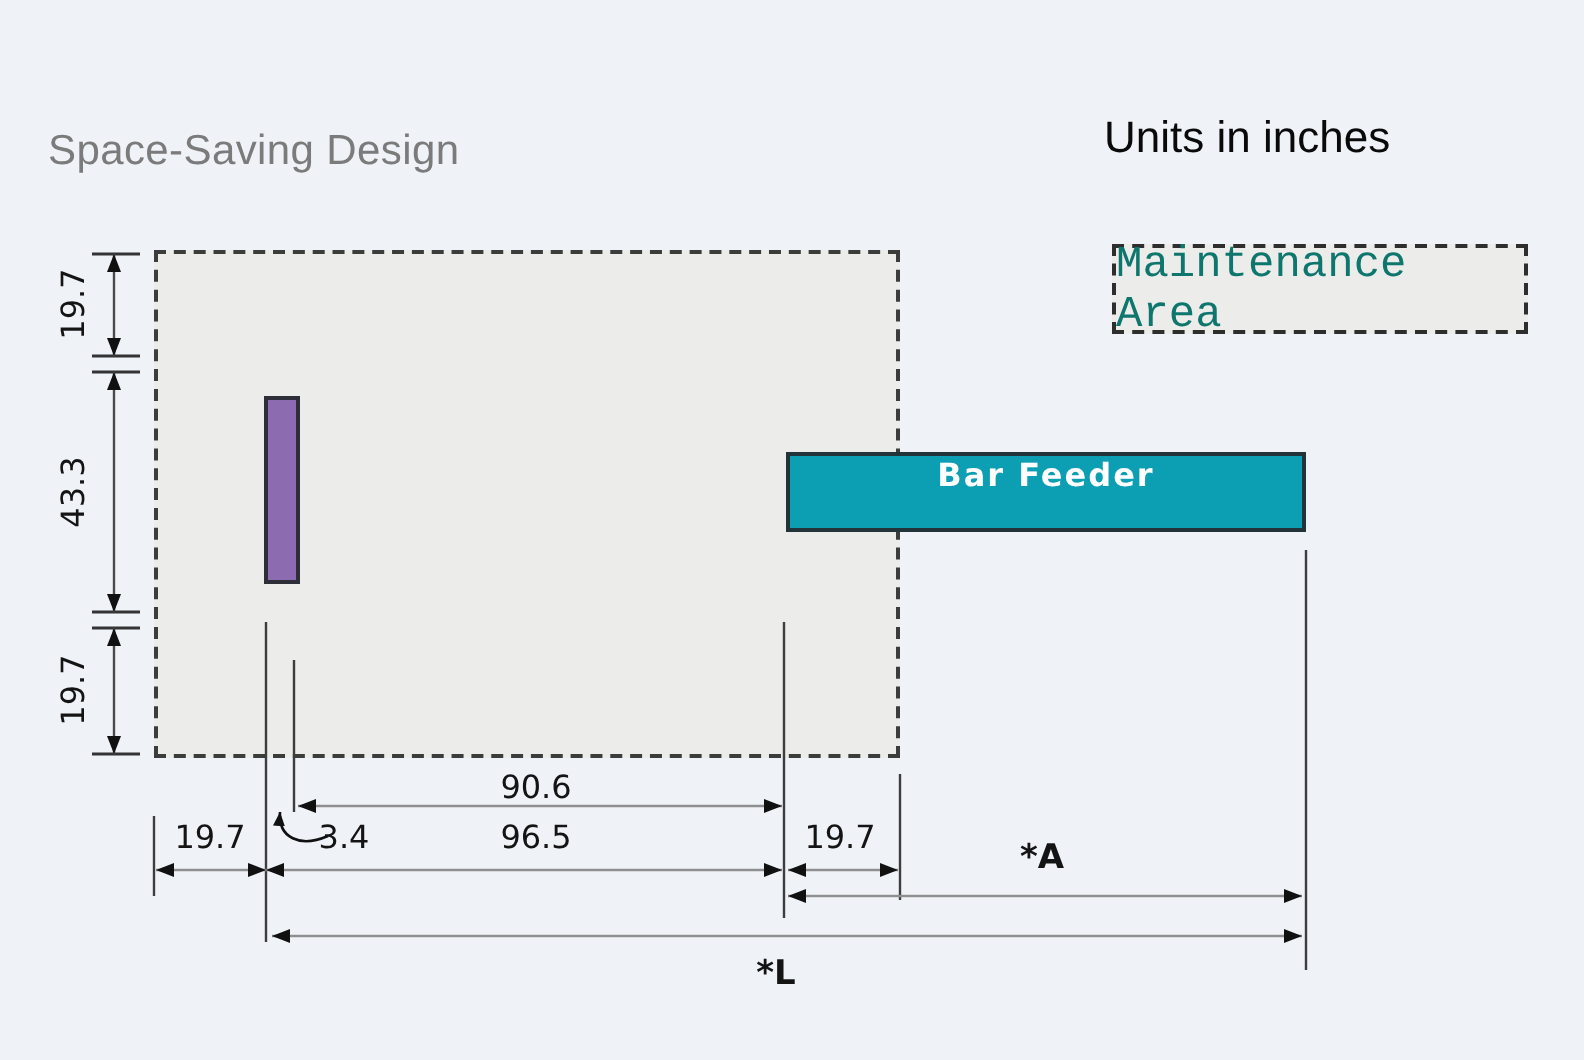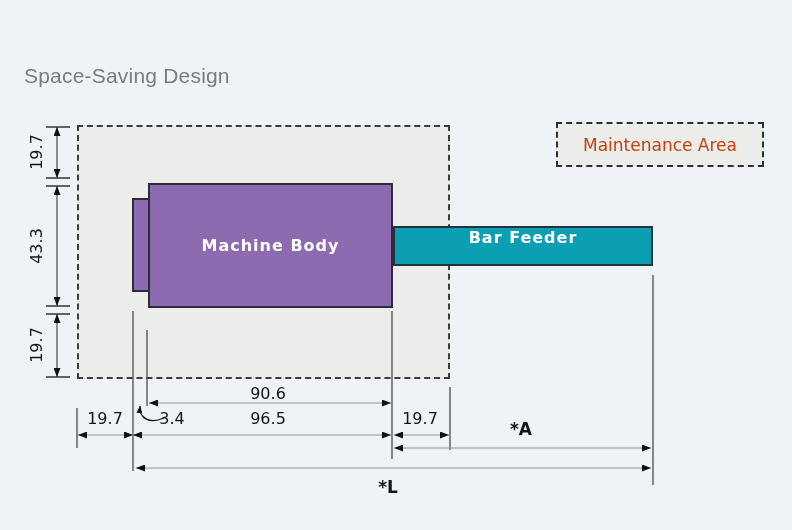--- a/index.html
+++ b/index.html
@@ -30,21 +30,21 @@
   .units-note{
     position:absolute;left:552px;top:56px;
     font-family:"Liberation Sans",sans-serif;
     font-size:22px;color:#0a0a0a;
   }
   .legend-box{
     position:absolute;left:556px;top:122px;width:208px;height:45px;
     box-sizing:border-box;background:#ecedeb;border:2px dashed #2e2e2e;
     display:flex;align-items:center;justify-content:center;
   }
-  .legend-box span{font-size:17px;color:#c2410c;}
+  .legend-box span{font-size:22px;color:#0f766e;font-family:Liberation Mono, monospace;}
 
   .maintenance-area{
     position:absolute;left:77px;top:125px;width:373px;height:254px;
     box-sizing:border-box;background:var(--maintenance-fill);
     border:2px dashed #3c3c3c;
   }
 
   .dim-svg{position:absolute;left:0;top:0;width:792px;height:530px;pointer-events:none;}
 
   .machine-spindle{
@@ -78,20 +78,21 @@
     transform:rotate(-90deg);
   }
   .dim-label.bold{font-weight:bold;font-size:17px;}
 </style>
 </head>
 <body>
 
 <div class="stage">
 
   <div class="page-title">Space-Saving Design</div>
+  <div class="units-note">Units in inches</div>
 
   <div class="legend-box">
     <span>Maintenance Area</span>
   </div>
 
   <div class="maintenance-area"></div>
 
   <svg class="dim-svg" viewBox="0 0 792 530" xmlns="http://www.w3.org/2000/svg">
     <defs>
       <marker id="arr" markerUnits="userSpaceOnUse" markerWidth="9" markerHeight="7" refX="9" refY="3.5" orient="auto-start-reverse">
@@ -135,23 +136,20 @@
       <line x1="136" y1="468" x2="651" y2="468" marker-start="url(#arr)" marker-end="url(#arr)"></line>
     </g>
 
     <path d="M164 418 C150 424 139 419 140 406" fill="none" stroke="#111" stroke-width="1.3" marker-end="url(#arrSmall)"></path>
   </svg>
 
   <div class="bar-feeder">
     <span class="shape-label">Bar Feeder</span>
   </div>
   <div class="machine-spindle"></div>
-  <div class="machine-body">
-    <span class="shape-label">Machine Body</span>
-  </div>
 
   <div class="dim-label rot" style="left:11px;top:144px;">19.7</div>
   <div class="dim-label rot" style="left:11px;top:238px;">43.3</div>
   <div class="dim-label rot" style="left:11px;top:337px;">19.7</div>
 
   <div class="dim-label" style="left:238px;top:386px;width:60px;">90.6</div>
   <div class="dim-label" style="left:75px;top:411px;width:60px;">19.7</div>
   <div class="dim-label" style="left:148px;top:411px;width:48px;">3.4</div>
   <div class="dim-label" style="left:238px;top:411px;width:60px;">96.5</div>
   <div class="dim-label" style="left:390px;top:411px;width:60px;">19.7</div>

